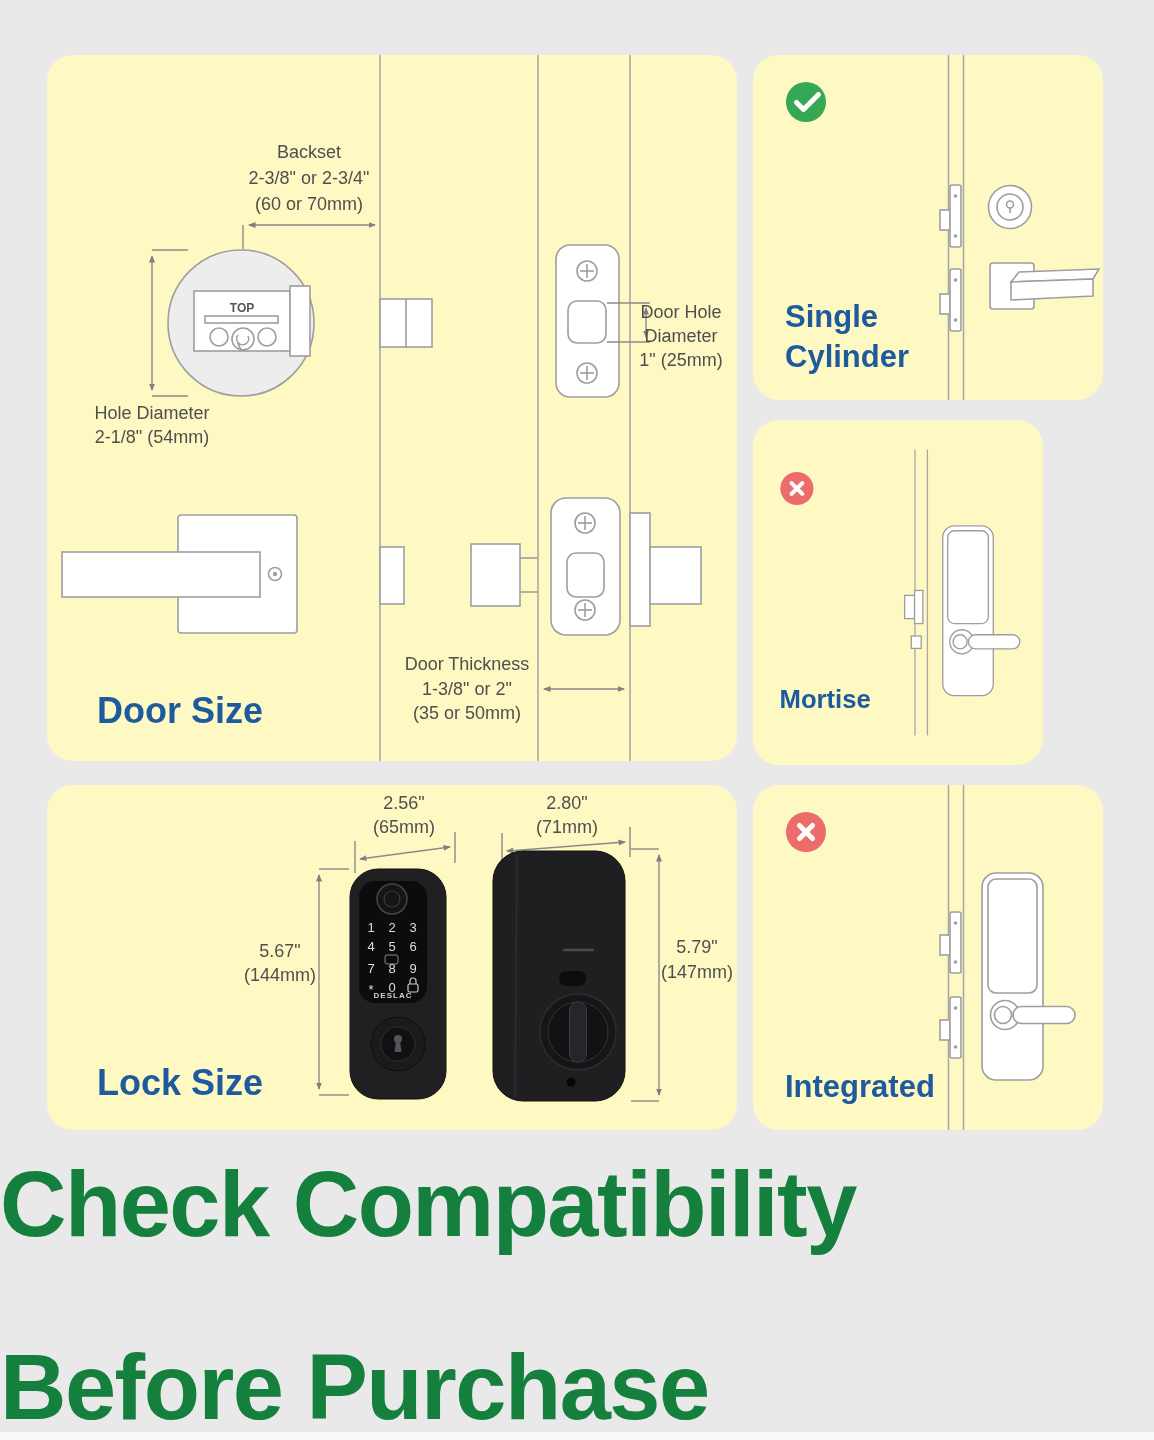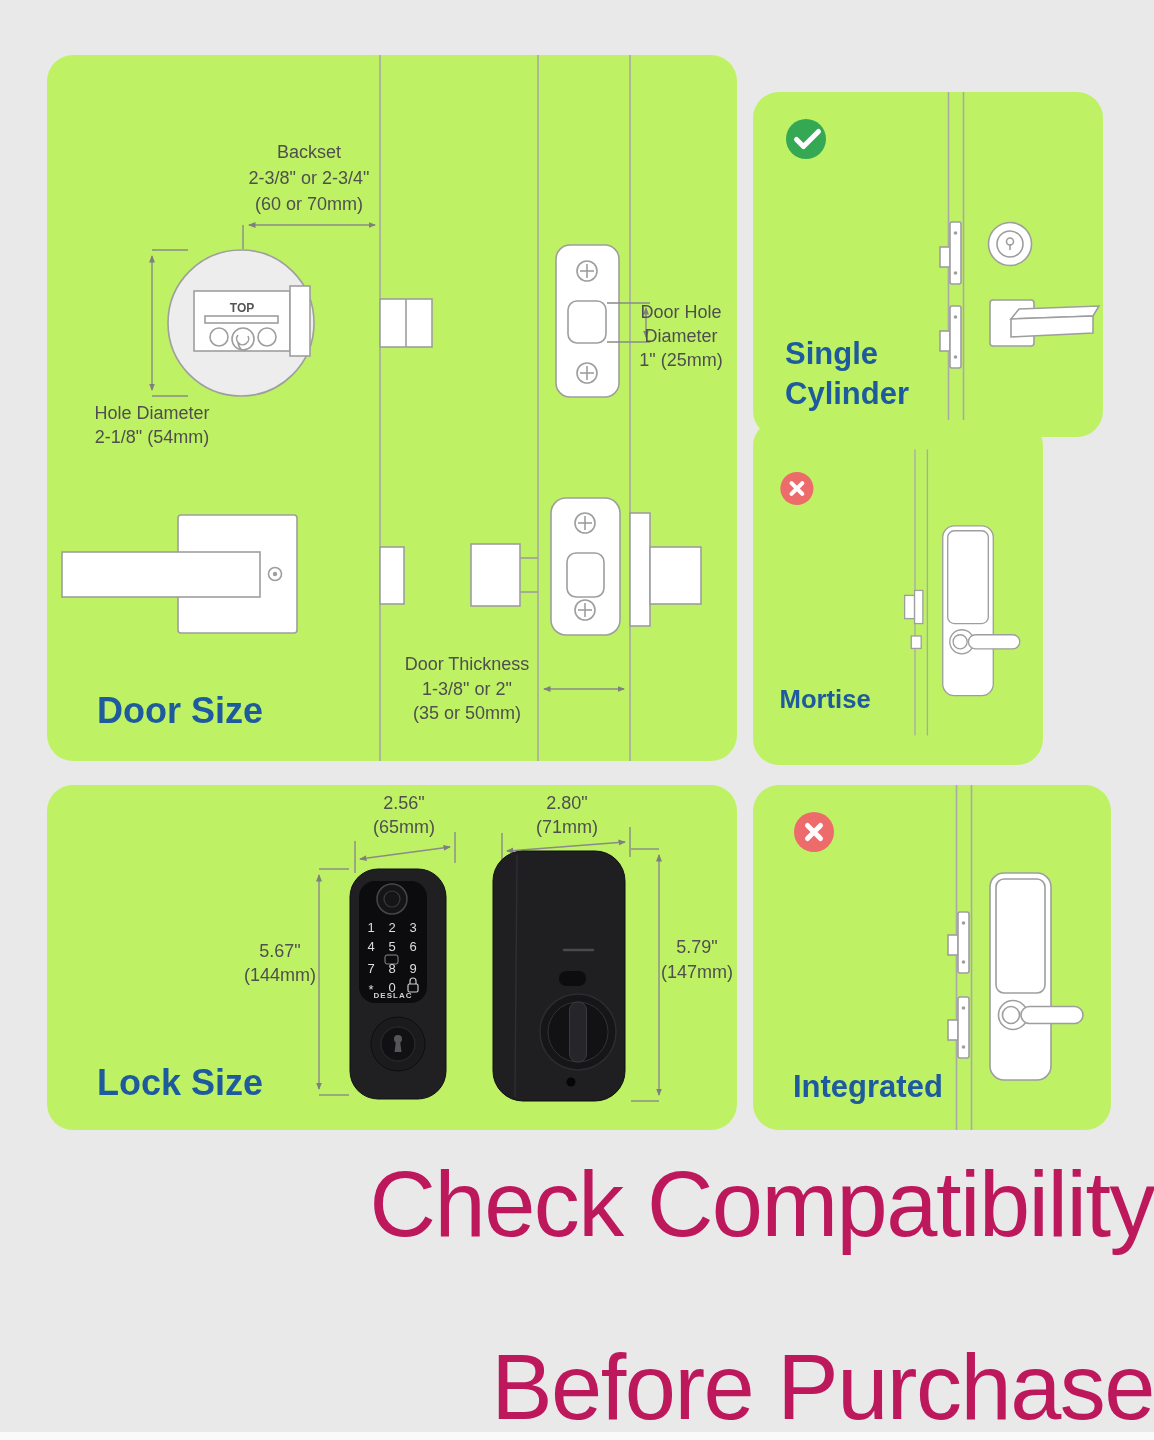--- a/index.html
+++ b/index.html
@@ -1,26 +1,26 @@
 <!DOCTYPE html>
 <html><head>
 <meta charset="utf-8">
 <style>
   html,body{margin:0;padding:0;background:#e9e9e9;}
   .canvas{position:relative;width:1154px;height:1440px;background:#e9e9e9;
           font-family:"Liberation Sans",sans-serif;overflow:hidden;}
-  .panel{position:absolute;background:#bef264;border-radius:26px;}
+  .panel{position:absolute;background:#fef9c3;border-radius:26px;}
   #p-door{left:47px;top:55px;width:690px;height:706px;}
   #p-lock{left:47px;top:785px;width:690px;height:345px;}
-  #p-sc{left:753px;top:55px;width:350px;height:345px;margin-top:37px;}
+  #p-sc{left:753px;top:55px;width:350px;height:345px;}
   #p-mo{left:753px;top:420px;width:290px;height:345px;}
-  #p-in{left:753px;top:785px;width:350px;height:345px;padding-left:8px;}
+  #p-in{left:753px;top:785px;width:350px;height:345px;}
   .panel svg{display:block;width:100%;height:100%;}
-  .title-line{position:absolute;width:100%;text-align:right;color:#be185d;
-              font-weight:normal;font-size:92px;letter-spacing:-1.5px;line-height:1;}
+  .title-line{position:absolute;width:100%;text-align:left;color:#15803d;
+              font-weight:bold;font-size:92px;letter-spacing:-1.5px;line-height:1;}
   #t1{top:1158px;} #t2{top:1341px;}
   .bottom-strip{position:absolute;left:0;bottom:0;width:100%;height:8px;background:#fafafa;}
   
   .ln{fill:none;stroke:#9e9e9e;stroke-width:1.6;}
   .fw{fill:#ffffff;stroke:#9e9e9e;stroke-width:1.6;}
   .doorline{stroke:#a9a9a9;stroke-width:1.6;}
   .dim{fill:none;stroke:#8a8a8a;stroke-width:1.4;}
   .ann{font-size:18px;fill:#4f4f4f;}
   .tiny{font-size:12px;fill:#555;font-weight:bold;}
   .blue-lg{font-size:36px;font-weight:bold;fill:#1d5b9e;}

